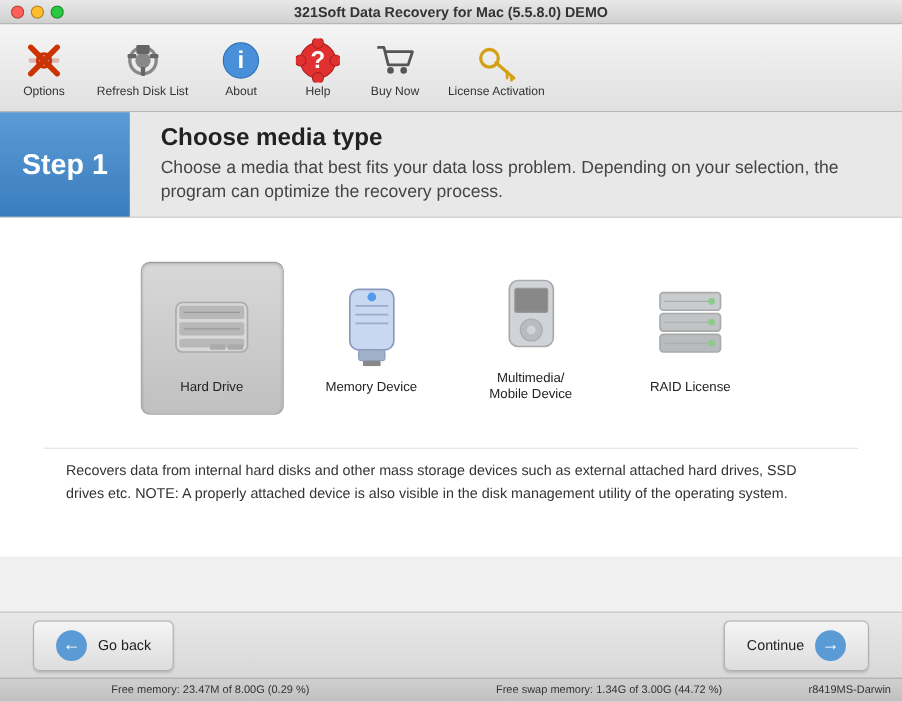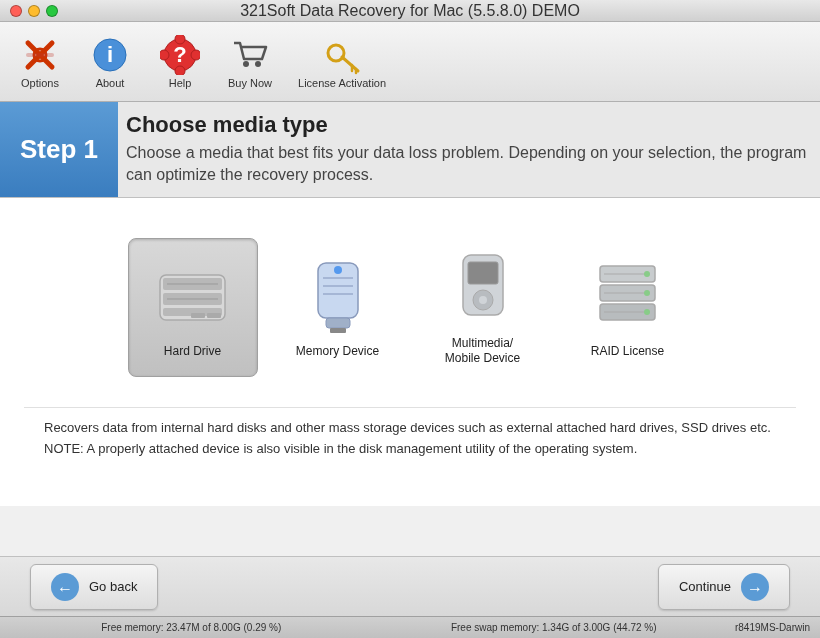--- a/index.html
+++ b/index.html
@@ -32,23 +32,23 @@
     .tb-btn {
       width: 12px;
       height: 12px;
       border-radius: 50%;
       border: 1px solid rgba(0,0,0,0.3);
     }
     .tb-close { background: #ff5f57; }
     .tb-min { background: #febc2e; }
     .tb-max { background: #28c840; }
     .title-bar-text {
-      font-size: 16px;
+      font-size: 13px;
       color: #333;
-      font-weight: 400;
+      font-weight: 700;
     }
 
     
     .toolbar {
       height: 80px;
       background: linear-gradient(to bottom, #f5f5f5, #e0e0e0);
       border-bottom: 1px solid #b0b0b0;
       display: flex;
       align-items: center;
       padding: 0 10px;
@@ -89,39 +89,39 @@
       background: linear-gradient(to bottom, #5b9bd5, #3a7dbf);
       color: white;
       font-size: 26px;
       font-weight: bold;
       padding: 12px 20px;
       display: flex;
       align-items: center;
       min-width: 80px;
     }
     .step-content {
-      padding: 10px 8px;
+      padding: 10px 28px;
       flex: 1;
     }
     .step-title {
       font-size: 22px;
       font-weight: bold;
       color: #222;
       margin-bottom: 4px;
     }
     .step-desc {
       font-size: 16px;
       color: #444;
       line-height: 1.4;
     }
 
     
     .main-content {
       background: white;
-      padding: 20px 14px;
+      padding: 20px 30px;
       flex: 1;
     }
 
     
     .media-grid {
       display: flex;
       justify-content: center;
       gap: 15px;
       margin: 20px 0 30px 0;
     }
@@ -256,20 +256,33 @@
         <line x1="8" y1="8" x2="32" y2="32" stroke="#cc3300" stroke-width="5" stroke-linecap="round"></line>
         <line x1="32" y1="8" x2="8" y2="32" stroke="#cc3300" stroke-width="5" stroke-linecap="round"></line>
         <circle cx="20" cy="20" r="6" fill="none" stroke="#cc3300" stroke-width="3"></circle>
 
         <rect x="6" y="18" width="28" height="4" rx="2" fill="#c0392b" opacity="0.3"></rect>
       </svg>
     </div>
     <span class="toolbar-label">Options</span>
   </div>
 
+  <div class="toolbar-item">
+    <div class="toolbar-icon">
+      <svg width="40" height="40" viewBox="0 0 40 40">
+        <circle cx="20" cy="20" r="12" fill="none" stroke="#888" stroke-width="3"></circle>
+        <circle cx="20" cy="20" r="7" fill="#888"></circle>
+        <rect x="14" y="6" width="12" height="8" rx="1" fill="#666"></rect>
+        <rect x="18" y="26" width="4" height="8" rx="1" fill="#666"></rect>
+        <rect x="6" y="14" width="8" height="4" rx="1" fill="#666"></rect>
+        <rect x="26" y="14" width="8" height="4" rx="1" fill="#666"></rect>
+      </svg>
+    </div>
+    <span class="toolbar-label">Refresh Disk List</span>
+  </div>
 
   <div class="toolbar-item">
     <div class="toolbar-icon">
       <svg width="40" height="40" viewBox="0 0 40 40">
         <circle cx="20" cy="20" r="16" fill="#4a90d9" stroke="#2a70b9" stroke-width="1"></circle>
         <text x="20" y="27" text-anchor="middle" font-size="22" font-weight="bold" fill="white">i</text>
       </svg>
     </div>
     <span class="toolbar-label">About</span>
   </div>

